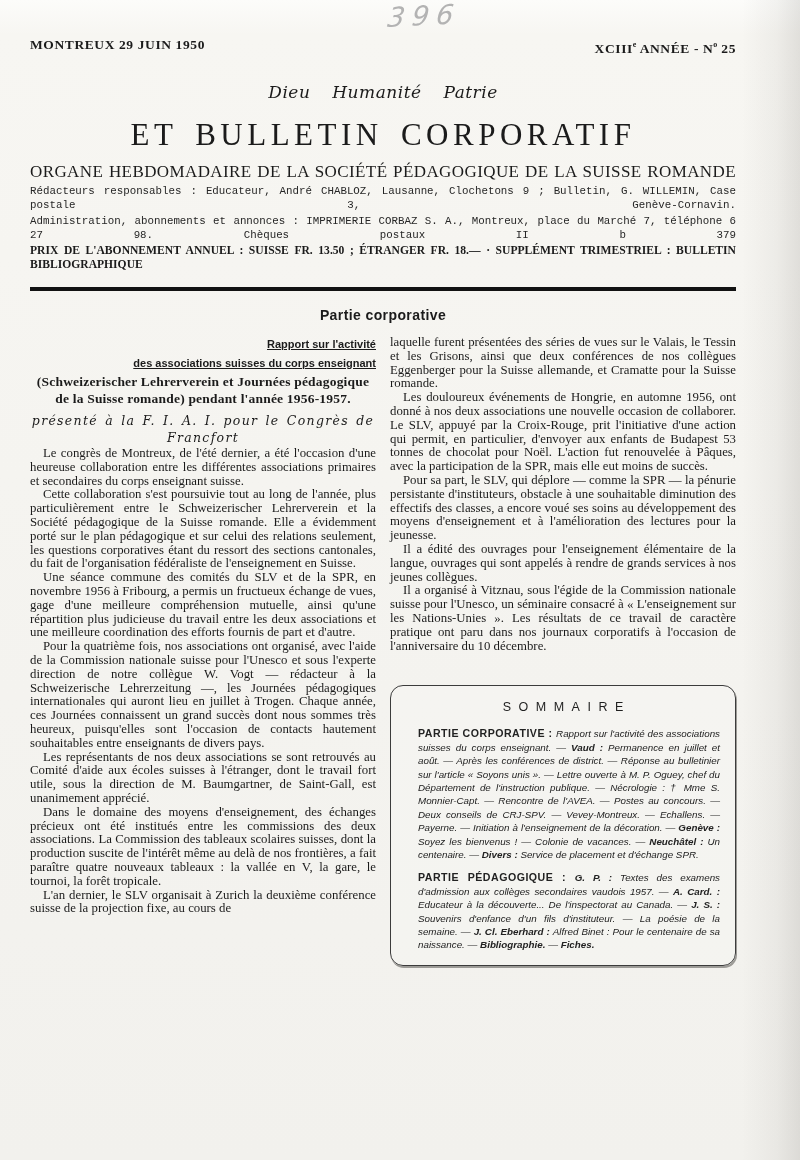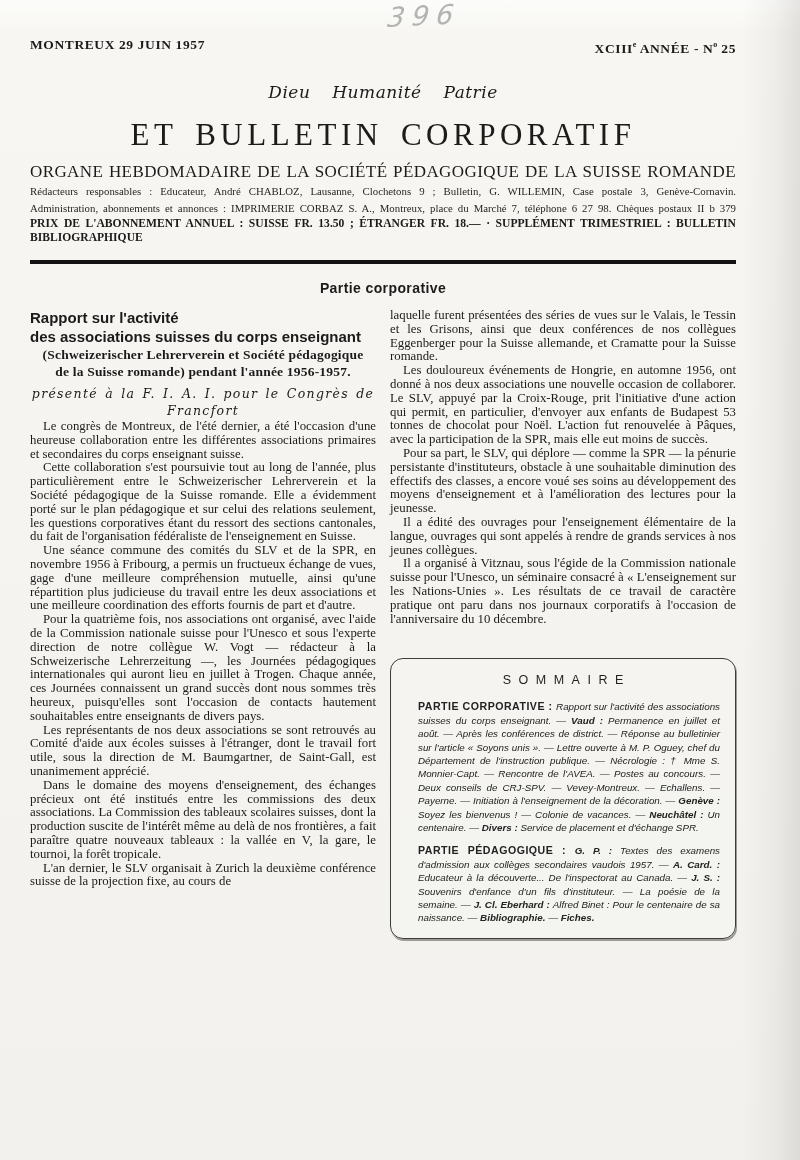--- a/index.html
+++ b/index.html
@@ -21,31 +21,31 @@
   .issue sup{font-size:8px;vertical-align:6px;letter-spacing:0;}
   .motto{margin-top:26px;text-align:center;font-family:"DejaVu Serif",serif;font-style:italic;
     font-size:17px;line-height:20px;word-spacing:16px;letter-spacing:0.5px;}
   .main-title{margin:6px 0 0 0;text-align:center;font-weight:bold;font-size:88px;line-height:86px;
     letter-spacing:10px;text-indent:10px;font-family:"Liberation Serif",serif;}
   .sub-title{margin-top:16px;text-align:center;font-size:31px;line-height:34px;
     letter-spacing:4.5px;word-spacing:6px;}
   .organ{margin-top:9px;font-size:17px;line-height:21px;font-weight:500;
     text-align:justify;text-align-last:justify;letter-spacing:0.4px;}
   .credit{margin-top:3px;font-size:10.8px;line-height:13.5px;color:#262626;
-    text-align:justify;text-align-last:justify;}
+    text-align:justify;text-align-last:justify;font-family:Liberation Mono, monospace;}
   .credit:first-of-type{margin-top:6px;}
   .subscription{margin-top:2px;font-size:11.6px;line-height:14px;font-weight:bold;
     text-align:justify;text-align-last:justify;}
   .rule{margin-top:15px;height:4px;background:#121212;}
   .section-heading{margin-top:15px;text-align:center;
     font-family:"Liberation Sans",sans-serif;font-weight:bold;font-size:14px;line-height:18px;
     letter-spacing:0.4px;}
   .columns{margin-top:11px;display:grid;grid-template-columns:1fr 1fr;column-gap:14px;}
-  .art-title{font-family:"Liberation Sans",sans-serif;font-weight:bold;font-size:15px;
-    line-height:19px;text-align:left;}
+  .art-title{font-family:"Liberation Sans",sans-serif;font-weight:bold;font-size:11px;
+    line-height:19px;text-align:right;text-decoration:underline;}
   .art-subtitle{font-weight:bold;font-size:13.5px;line-height:17px;text-align:center;
     letter-spacing:0.2px;}
   .art-byline{font-family:"DejaVu Serif",serif;font-style:italic;font-size:12.5px;line-height:17px;
     text-align:center;letter-spacing:1.3px;word-spacing:2px;margin-top:5px;}
   .paras{margin-top:1px;}
   .para{margin:0;font-size:12.8px;line-height:13.8px;text-align:justify;
     text-indent:13px;hyphens:auto;-webkit-hyphens:auto;}
   .no-first-indent .para:first-child{text-indent:0;}
   .sommaire{margin-top:32px;border:1.4px solid #3c3c3c;border-radius:13px;
     box-shadow:1px 2px 0 rgba(50,48,45,.45);padding:14px 15px 13px 15px;
@@ -61,21 +61,21 @@
   .run-i{font-weight:normal;}
 </style>
 </head>
 <body>
 
 <div class="page">
 
   <div class="handwritten">396</div>
 
   <div class="top-row">
-    <span>MONTREUX 29 JUIN 1957</span>
+    <span>MONTREUX 29 JUIN 1950</span>
     <span class="issue"><span>XCIII</span><sup>e</sup><span> ANNÉE - N</span><sup>o</sup><span> 25</span></span>
   </div>
 
   <div class="motto">Dieu Humanité Patrie</div>
 
 
   <div class="sub-title">ET BULLETIN CORPORATIF</div>
 
   <div class="organ">ORGANE HEBDOMADAIRE DE LA SOCIÉTÉ PÉDAGOGIQUE DE LA SUISSE ROMANDE</div>
 
@@ -86,21 +86,21 @@
 
   <div class="rule"></div>
 
   <div class="section-heading">Partie corporative</div>
 
   <div class="columns">
 
     <div class="col-left">
       <div class="art-title">Rapport sur l'activité</div>
       <div class="art-title">des associations suisses du corps enseignant</div>
-      <div class="art-subtitle">(Schweizerischer Lehrerverein et Société pédagogique</div>
+      <div class="art-subtitle">(Schweizerischer Lehrerverein et Journées pédagogique</div>
       <div class="art-subtitle">de la Suisse romande) pendant l'année 1956-1957.</div>
       <div class="art-byline">présenté à la F. I. A. I. pour le Congrès de Francfort</div>
       <div class="paras">
           <p class="para">Le congrès de Montreux, de l'été dernier, a été l'occasion d'une heureuse collaboration entre les différentes associations primaires et secondaires du corps enseignant suisse.</p>
           <p class="para">Cette collaboration s'est poursuivie tout au long de l'année, plus particulièrement entre le Schweizerischer Lehrerverein et la Société pédagogique de la Suisse romande. Elle a évidemment porté sur le plan pédagogique et sur celui des relations seulement, les questions corporatives étant du ressort des sections cantonales, du fait de l'organisation fédéraliste de l'enseignement en Suisse.</p>
           <p class="para">Une séance commune des comités du SLV et de la SPR, en novembre 1956 à Fribourg, a permis un fructueux échange de vues, gage d'une meilleure compréhension mutuelle, ainsi qu'une répartition plus judicieuse du travail entre les deux associations et une meilleure coordination des efforts fournis de part et d'autre.</p>
           <p class="para">Pour la quatrième fois, nos associations ont organisé, avec l'aide de la Commission nationale suisse pour l'Unesco et sous l'experte direction de notre collègue W. Vogt — rédacteur à la Schweizerische Lehrerzeitung —, les Journées pédagogiques internationales qui auront lieu en juillet à Trogen. Chaque année, ces Journées connaissent un grand succès dont nous sommes très heureux, puisqu'elles sont l'occasion de contacts hautement souhaitables entre enseignants de divers pays.</p>
           <p class="para">Les représentants de nos deux associations se sont retrouvés au Comité d'aide aux écoles suisses à l'étranger, dont le travail fort utile, sous la direction de M. Baumgartner, de Saint-Gall, est unanimement apprécié.</p>
           <p class="para">Dans le domaine des moyens d'enseignement, des échanges précieux ont été institués entre les commissions des deux associations. La Commission des tableaux scolaires suisses, dont la production suscite de l'intérêt même au delà de nos frontières, a fait paraître quatre nouveaux tableaux : la vallée en V, la gare, le tournoi, la forêt tropicale.</p>
           <p class="para">L'an dernier, le SLV organisait à Zurich la deuxième conférence suisse de la projection fixe, au cours de</p>

